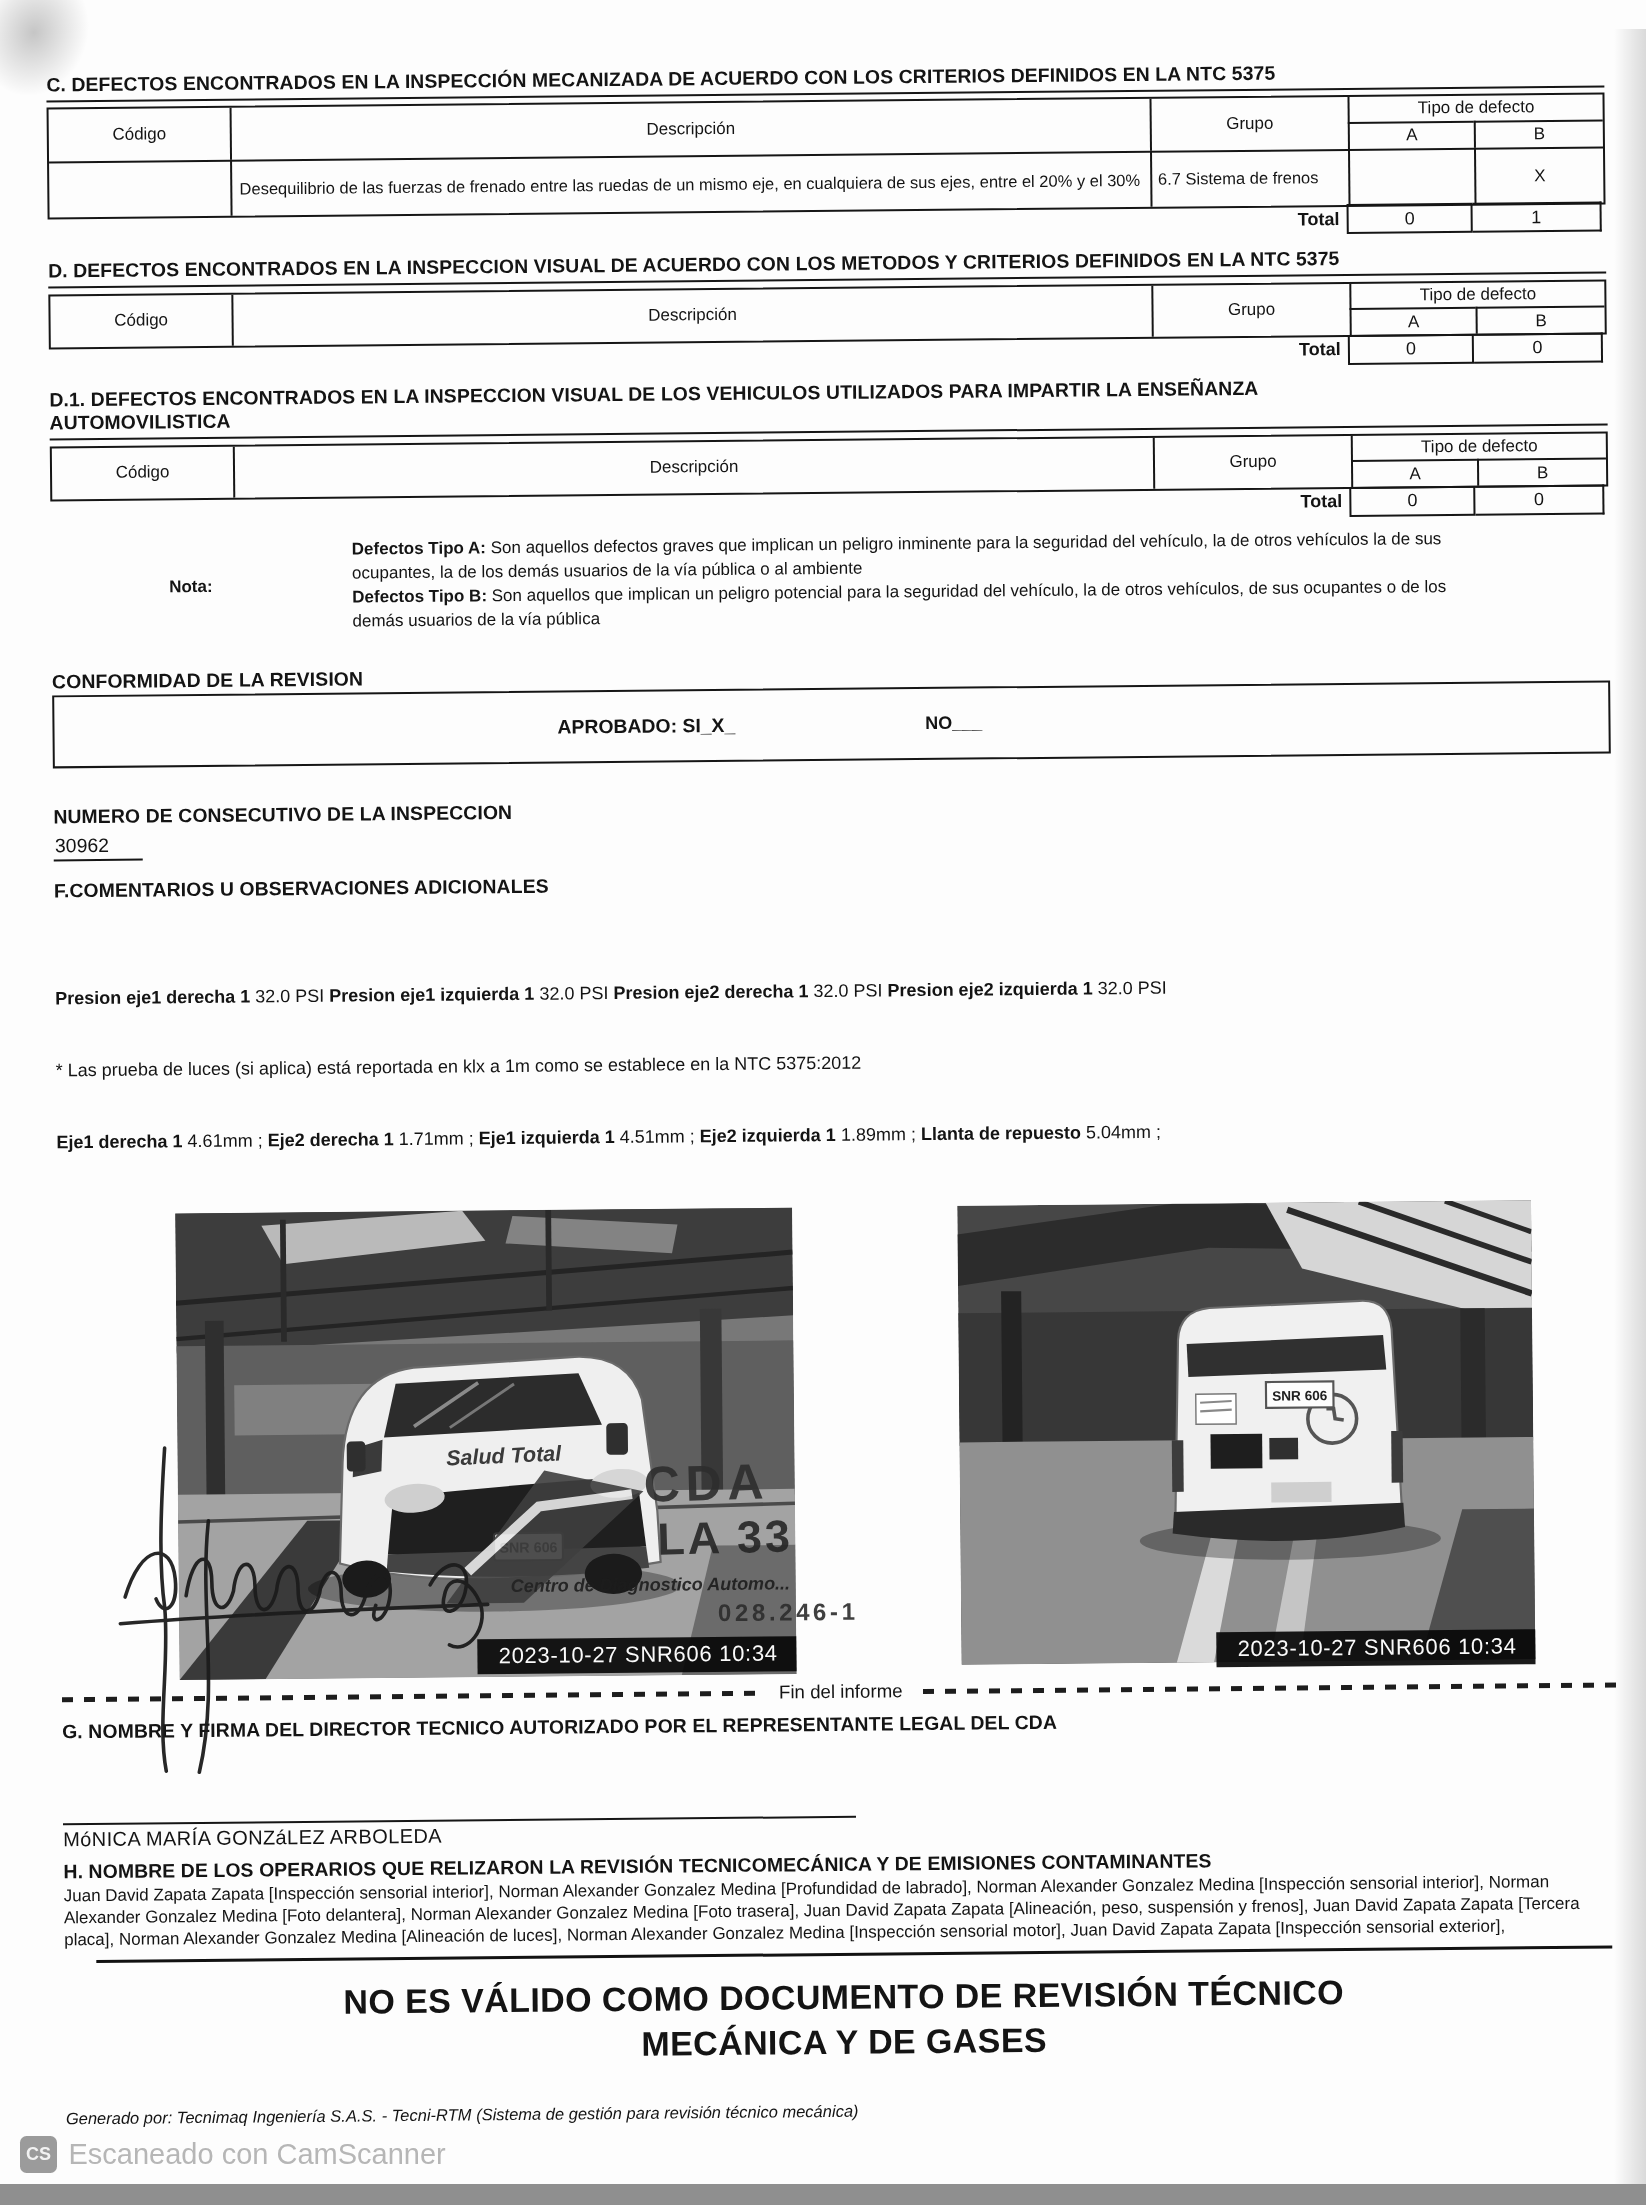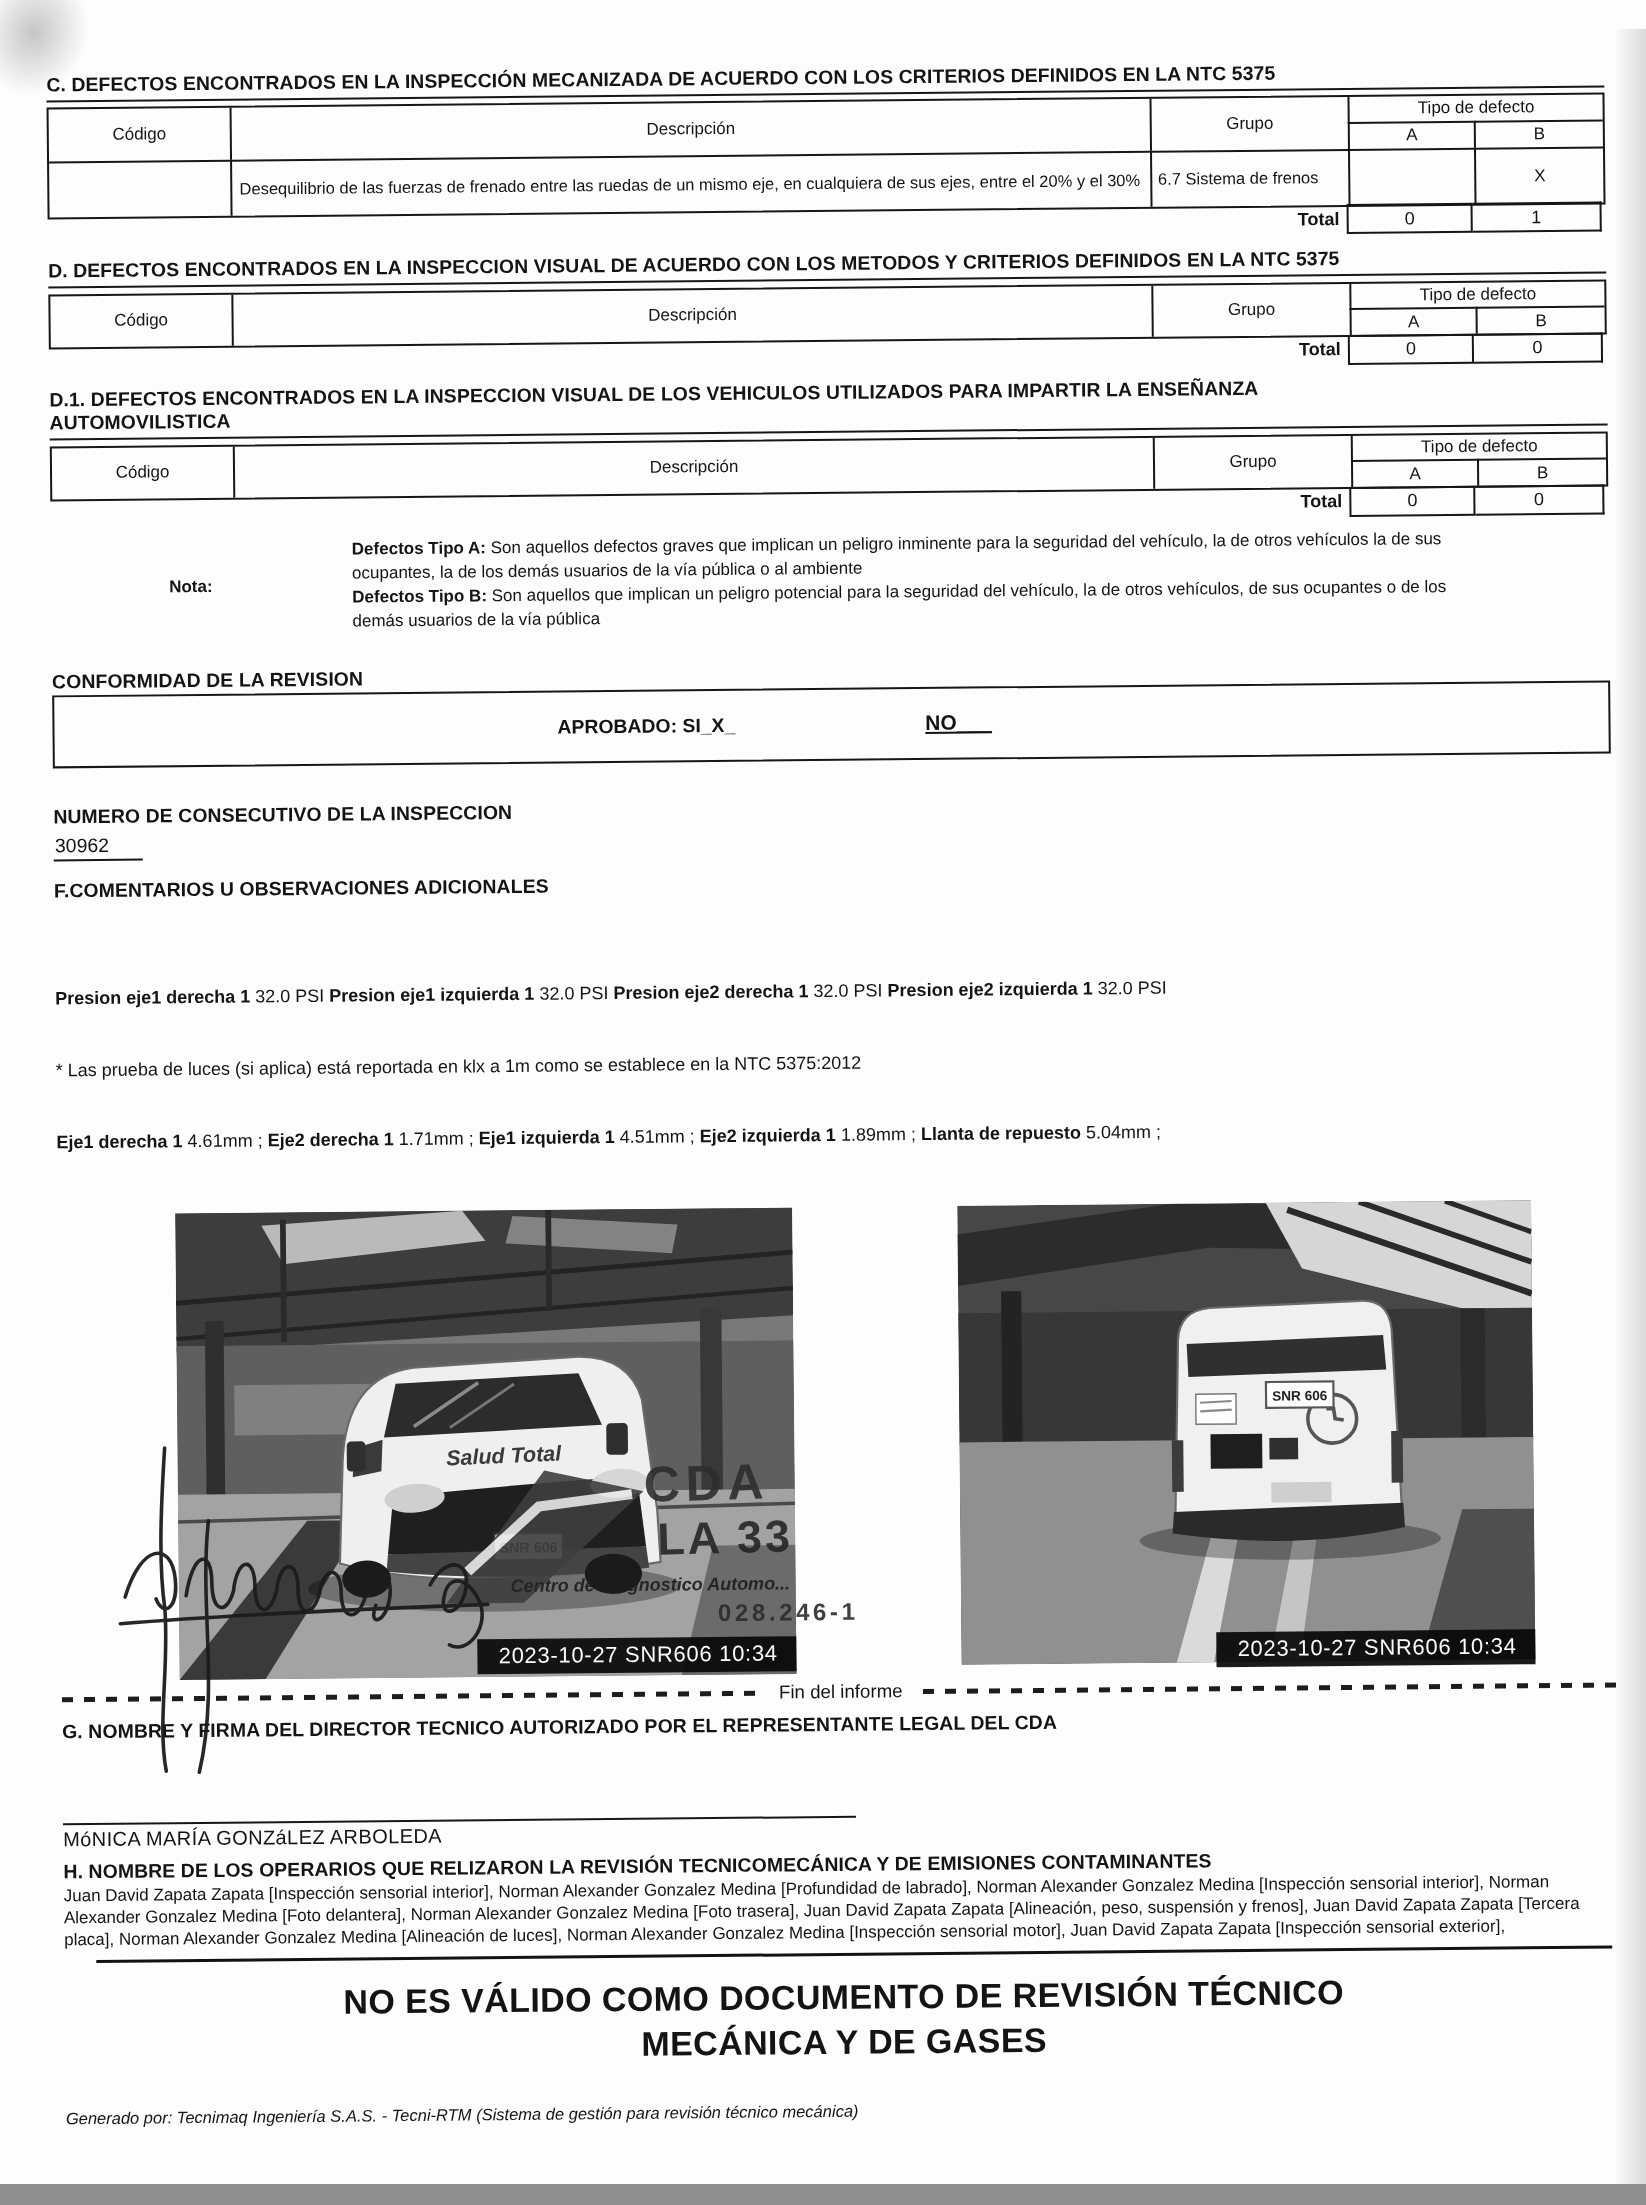--- a/index.html
+++ b/index.html
@@ -28,21 +28,21 @@
   .tbl-total .num.b{border-left:none;}
   
   .nota{display:flex;margin-top:11.5px;padding-left:118px;font-size:17px;line-height:24px;}
   .nota .nlbl{width:183px;font-weight:bold;align-self:center;}
   .nota .ntxt{width:1134px;}
   .nota b{font-weight:bold;}
   
   .conf-title{margin-top:34px;}
   .conf-box{border:2.9px solid #161616;height:69px;display:flex;align-items:center;margin-top:1.4px;}
   .conf-aprobado{margin-left:503px;font-weight:bold;font-size:19.4px;}
-  .conf-no{margin-left:190px;font-weight:bold;font-size:21px;text-decoration:underline;}
+  .conf-no{margin-left:190px;font-weight:bold;font-size:18px;}
   
   .consec-title{margin-top:37px;}
   .consec-val{display:inline-block;font-size:19.4px;margin-top:5.7px;border-bottom:2.2px solid #161616;
               padding:0 34px 2.2px 1.4px;}
   .f-title{margin-top:18.7px;}
   .comments{margin-top:36px;font-size:18px;line-height:24px;white-space:pre-wrap;}
   .comments .bseg{font-weight:bold;}
   
   .photos{display:flex;margin-top:11.5px;padding-left:118px;gap:165px;}
   .photo{position:relative;}
@@ -300,14 +300,18 @@
       <div class="centro">Centro de Diagnostico Automo...</div>
       <div class="digits">028.246-1</div>
     </div>
 
   </div>
 
   <div class="corner-smudge"></div>
   <div class="edge-shadow"></div>
   <div class="bottom-band"></div>
 
+  <div class="watermark">
+    <div class="cs-badge">CS</div>
+    <div class="cs-text">Escaneado con CamScanner</div>
+  </div>
 </div>
 
 
 </body></html>

